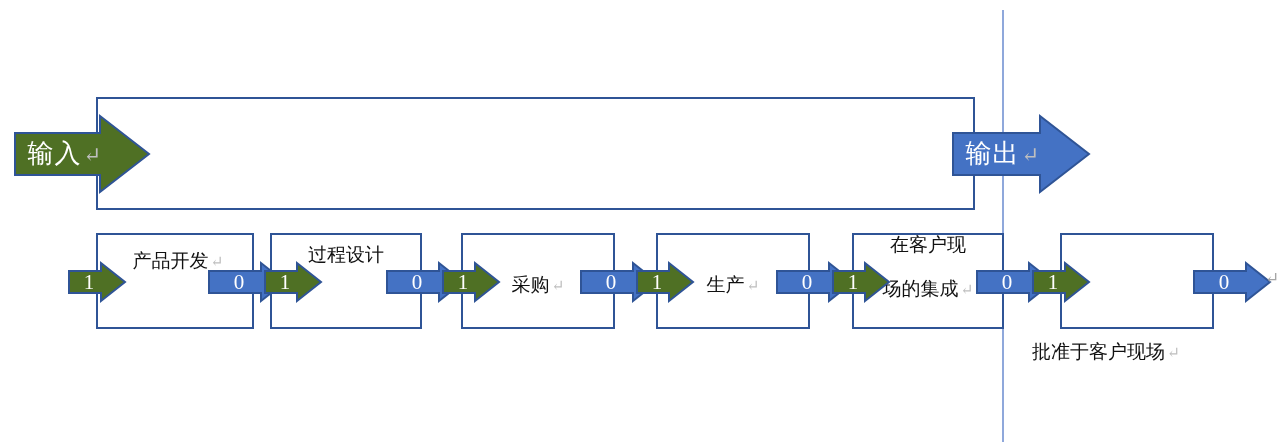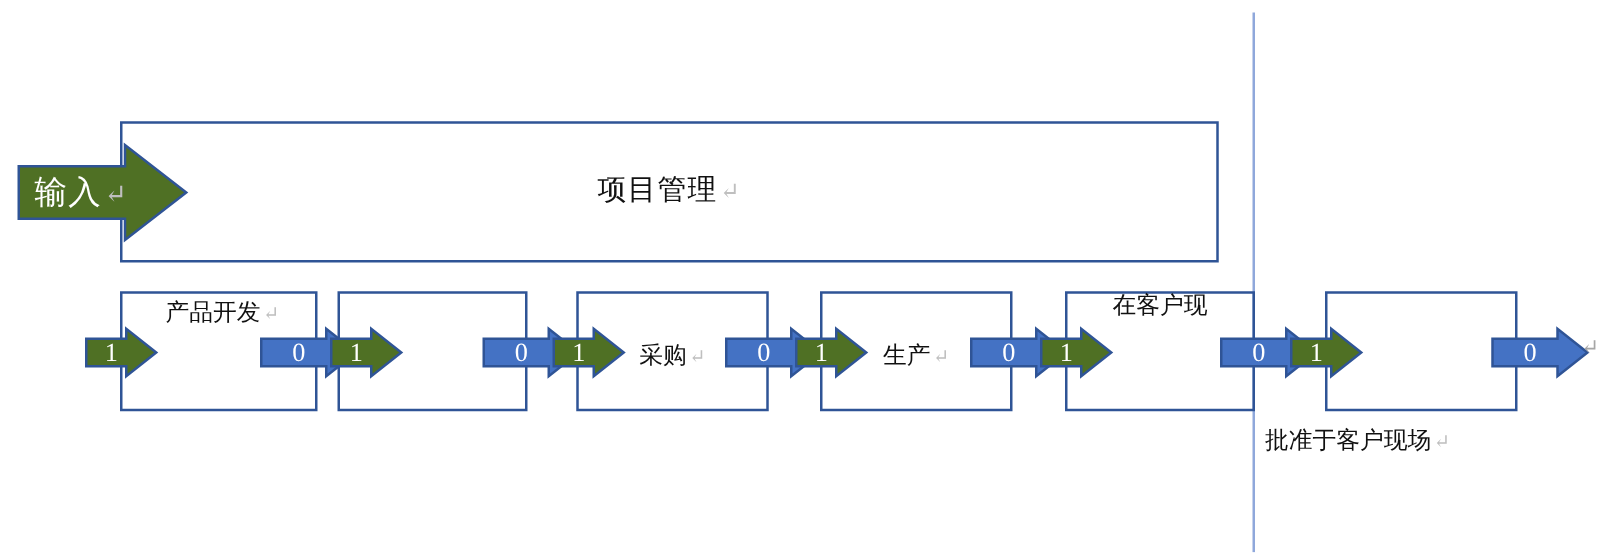--- a/index.html
+++ b/index.html
@@ -100,64 +100,70 @@
     left: 0; top: 0;
     overflow: visible;
   }
 
   
   .caption {
     position: absolute;
     font-size: 19px;
     color: #111111;
     white-space: nowrap;
+    margin-left: 20px;
   }
 </style>
 </head>
 <body>
 
 <div id="canvas">
 
   <div class="page-rule"></div>
 
   <div class="main-box"></div>
-  <div class="main-box-label">
-    <span>项目管理</span><span class="pilcrow">↵</span>
-  </div>
 
   <div class="arrow arrow-big" style="left:14px; top:115px; width:136px; height:78px;">
     <svg class="arrow-svg" width="136" height="78" viewBox="0 0 136 78">
       <polygon points="1,18 86,18 86,1 135,39 86,77 86,60 1,60" fill="#4F7024" stroke="#2F5496" stroke-width="2"></polygon>
     </svg>
     <span class="arrow-text" style="margin-right:34px;"><span>输入</span><span class="pilcrow">↵</span></span>
   </div>
 
+  <div class="arrow arrow-big" style="left:952px; top:115px; width:138px; height:78px;">
+    <svg class="arrow-svg" width="138" height="78" viewBox="0 0 138 78">
+      <polygon points="1,18 88,18 88,1 137,39 88,77 88,60 1,60" fill="#4472C4" stroke="#2F5496" stroke-width="2"></polygon>
+    </svg>
+    <span class="arrow-text" style="margin-right:36px;"><span>输出</span><span class="pilcrow">↵</span></span>
+  </div>
 
   <div class="stage-box" style="left:96px; top:233px; width:158px; height:96px;"></div>
-  <div class="stage-label" style="left:96px; top:238px; width:164px;">
+  <div class="stage-label" style="left:96px; top:248px; width:164px;">
     <span>产品开发</span><span class="pilcrow">↵</span>
   </div>
 
   <div class="stage-box" style="left:270px; top:233px; width:152px; height:96px;"></div>
   <div class="stage-label two-line" style="left:270px; top:233px; width:152px;">
+    <div>过程设计</div>
   </div>
 
   <div class="stage-box" style="left:461px; top:233px; width:154px; height:96px;"></div>
   <div class="stage-label" style="left:461px; top:272px; width:154px;">
     <span>采购</span><span class="pilcrow">↵</span>
   </div>
 
   <div class="stage-box" style="left:656px; top:233px; width:154px; height:96px;"></div>
   <div class="stage-label" style="left:656px; top:272px; width:154px;">
     <span>生产</span><span class="pilcrow">↵</span>
   </div>
 
   <div class="stage-box" style="left:852px; top:233px; width:152px; height:96px;"></div>
   <div class="stage-label two-line" style="left:852px; top:223px; width:152px;">
     <div>在客户现</div>
+    <div><span>场的集成</span><span class="pilcrow">↵</span></div>
   </div>
 
   <div class="stage-box" style="left:1060px; top:233px; width:154px; height:96px;"></div>
 
   <div class="arrow" style="left:68px; top:262px; width:58px; height:40px;">
     <svg class="arrow-svg" width="58" height="40" viewBox="0 0 58 40">
       <polygon points="1,9 33,9 33,1 57,20 33,39 33,31 1,31" fill="#4F7024" stroke="#2F5496" stroke-width="2"></polygon>
     </svg>
     <span class="arrow-text" style="margin-right:16px;">1</span>
   </div>

